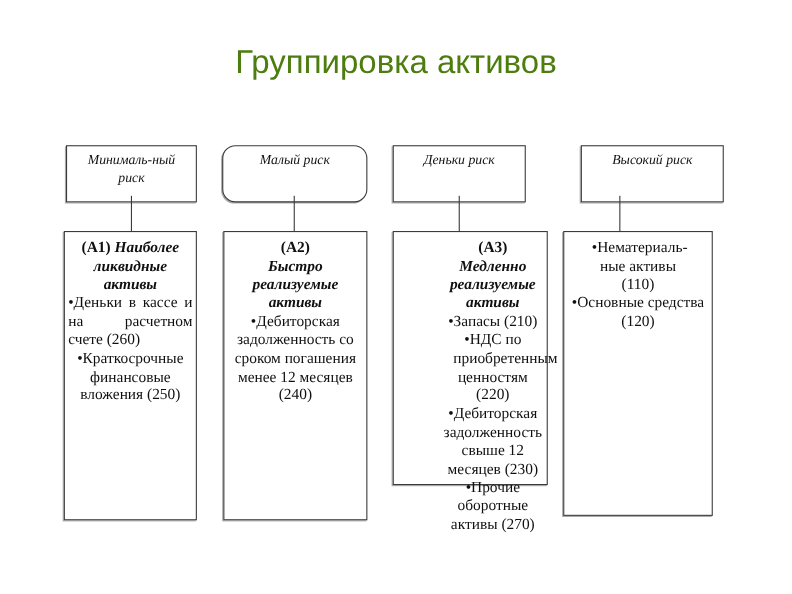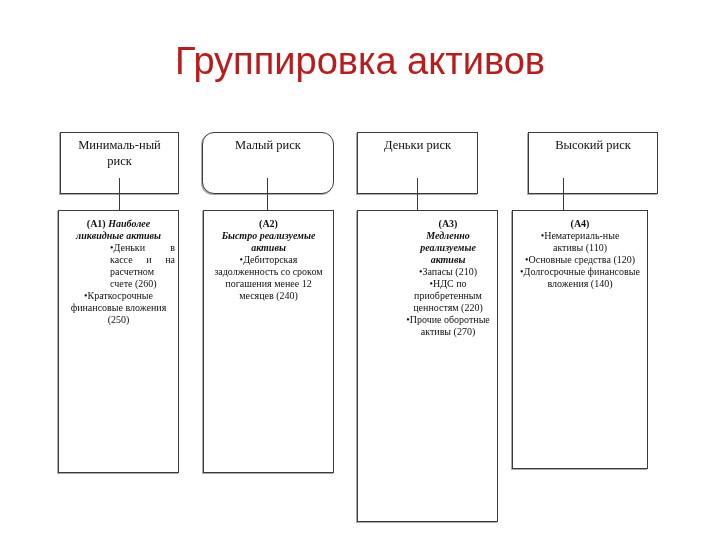--- a/index.html
+++ b/index.html
@@ -3,45 +3,45 @@
 <meta charset="utf-8">
 <style>
   html,body { margin:0; padding:0; background:#ffffff; }
   .slide {
     position:relative; width:720px; height:540px; background:#ffffff;
     font-family:"Liberation Serif", serif; color:#101010; overflow:hidden;
   }
   .title {
     position:absolute; left:0; right:0; top:40px; margin:0;
     text-align:center; font-family:"Liberation Sans", sans-serif;
-    font-size:38px; font-weight:400; color:#b91c1c;
+    font-size:30px; font-weight:400; color:#4d7c0f;
   }
   .box {
     position:absolute; background:#ffffff; box-sizing:border-box;
     border:1px solid #3b3b3b; box-shadow:-1px 1px 0 #a9a9a9;
   }
   .tbox {
-    top:132px; height:62px; padding:4px 10px 0;
-    text-align:center; font-size:12.5px; line-height:1.3;
+    top:132px; height:52px; padding:4px 10px 0;
+    text-align:center; font-size:12.5px; line-height:1.3;font-style:italic;
   }
   .conn {
     position:absolute; top:178px; height:32px; width:1px; background:#3b3b3b;
   }
   .gbox {
     top:210px; padding:7px 3px; text-align:center;
-    font-size:10px; line-height:1.2;
+    font-size:14px; line-height:1.2;
   }
   .g1 { left:58px;  width:121px; height:263px; }
   .g2 { left:203px; width:131px; height:263px; }
-  .g3 { left:357px; width:141px; height:312px;padding-left:44px; }
+  .g3 { left:357px; width:141px; height:231px;padding-left:44px; }
   .g4 { left:512px; width:136px; height:259px; }
   .code { font-weight:bold; font-style:normal; }
   .name { font-weight:bold; font-style:italic; }
   .li::before { content:"\2022"; }
-  .li.justify { text-align:justify;margin-left:48px; }
+  .li.justify { text-align:justify; }
   .li.narrow  { padding:0 22px; }
   .li.narrow2 { padding:0 10px; }
 </style>
 </head>
 <body>
 
 <div class="slide">
 
   <h1 class="title">Группировка активов</h1>
 
@@ -76,23 +76,22 @@
     <div class="code">(А2)</div>
     <div class="name">Быстро реализуемые активы</div>
     <div class="li">Дебиторская задолженность со сроком погашения менее 12 месяцев (240)</div>
   </div>
 
   <div class="box gbox g3">
     <div class="code">(А3)</div>
     <div class="name">Медленно реализуемые активы</div>
     <div class="li">Запасы (210)</div>
     <div class="li narrow2">НДС по приобретенным ценностям (220)</div>
+    <div class="li">Дебиторская задолженность свыше 12 месяцев (230)</div>
     <div class="li">Прочие оборотные активы (270)</div>
   </div>
 
   <div class="box gbox g4">
-    <div class="code">(А4)</div>
     <div class="li narrow">Нематериаль-ные активы (110)</div>
     <div class="li">Основные средства (120)</div>
-    <div class="li">Долгосрочные финансовые вложения (140)</div>
   </div>
 
 </div>
 
 </body></html>

